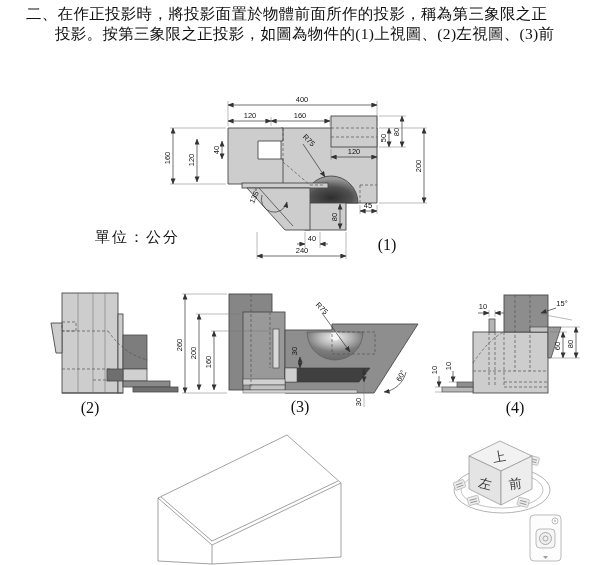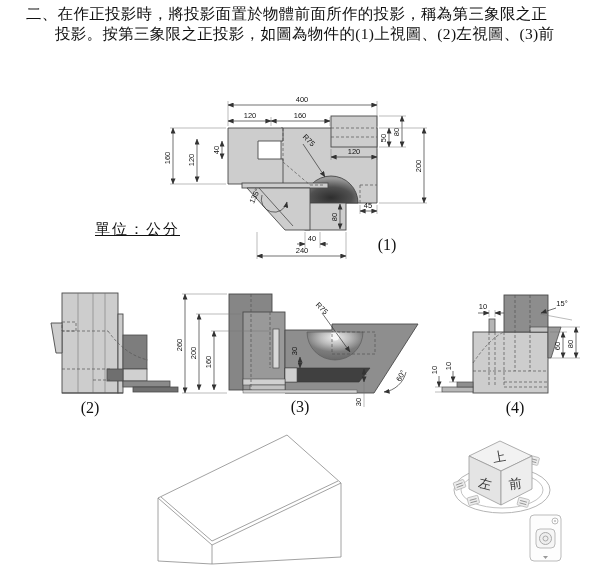--- a/index.html
+++ b/index.html
@@ -2,21 +2,21 @@
 <html><head>
 <meta charset="utf-8">
 <style>
   html,body{margin:0;padding:0;background:#fff;}
   .page{position:relative;width:606px;height:565px;background:#fff;overflow:hidden;
         font-family:"Liberation Serif","DejaVu Serif",serif;}
   .problem{position:absolute;left:26px;top:4px;width:594px;font-size:15.5px;
            line-height:20px;color:#111;letter-spacing:.3px;}
   .pl{margin-left:29px;white-space:nowrap;}
   .pl.first{margin-left:0;}
-  .unit{position:absolute;left:95px;top:220px;font-size:15px;color:#111;letter-spacing:2px;text-decoration:underline;}
+  .unit{position:absolute;left:95px;top:228px;font-size:15px;color:#111;letter-spacing:2px;}
   .dwg{position:absolute;}
   .dt{font:7.5px "Liberation Sans",sans-serif;fill:#111;text-anchor:middle;}
   .lbl{font:16px "Liberation Serif",serif;fill:#111;text-anchor:middle;}
   .cf{font:13px "Liberation Serif","DejaVu Serif",serif;fill:#3a3a3a;text-anchor:middle;}
   .ol{fill:#cdcdcd;stroke:#4a4a4a;stroke-width:.9;}
   .dim{stroke:#333;stroke-width:.7;fill:none;}
   .ext{stroke:#777;stroke-width:.5;fill:none;}
   .dash{stroke:#555;stroke-width:.7;fill:none;stroke-dasharray:3,2;}
   .wire{stroke:#8a8a8a;stroke-width:.8;fill:none;}
 </style>

